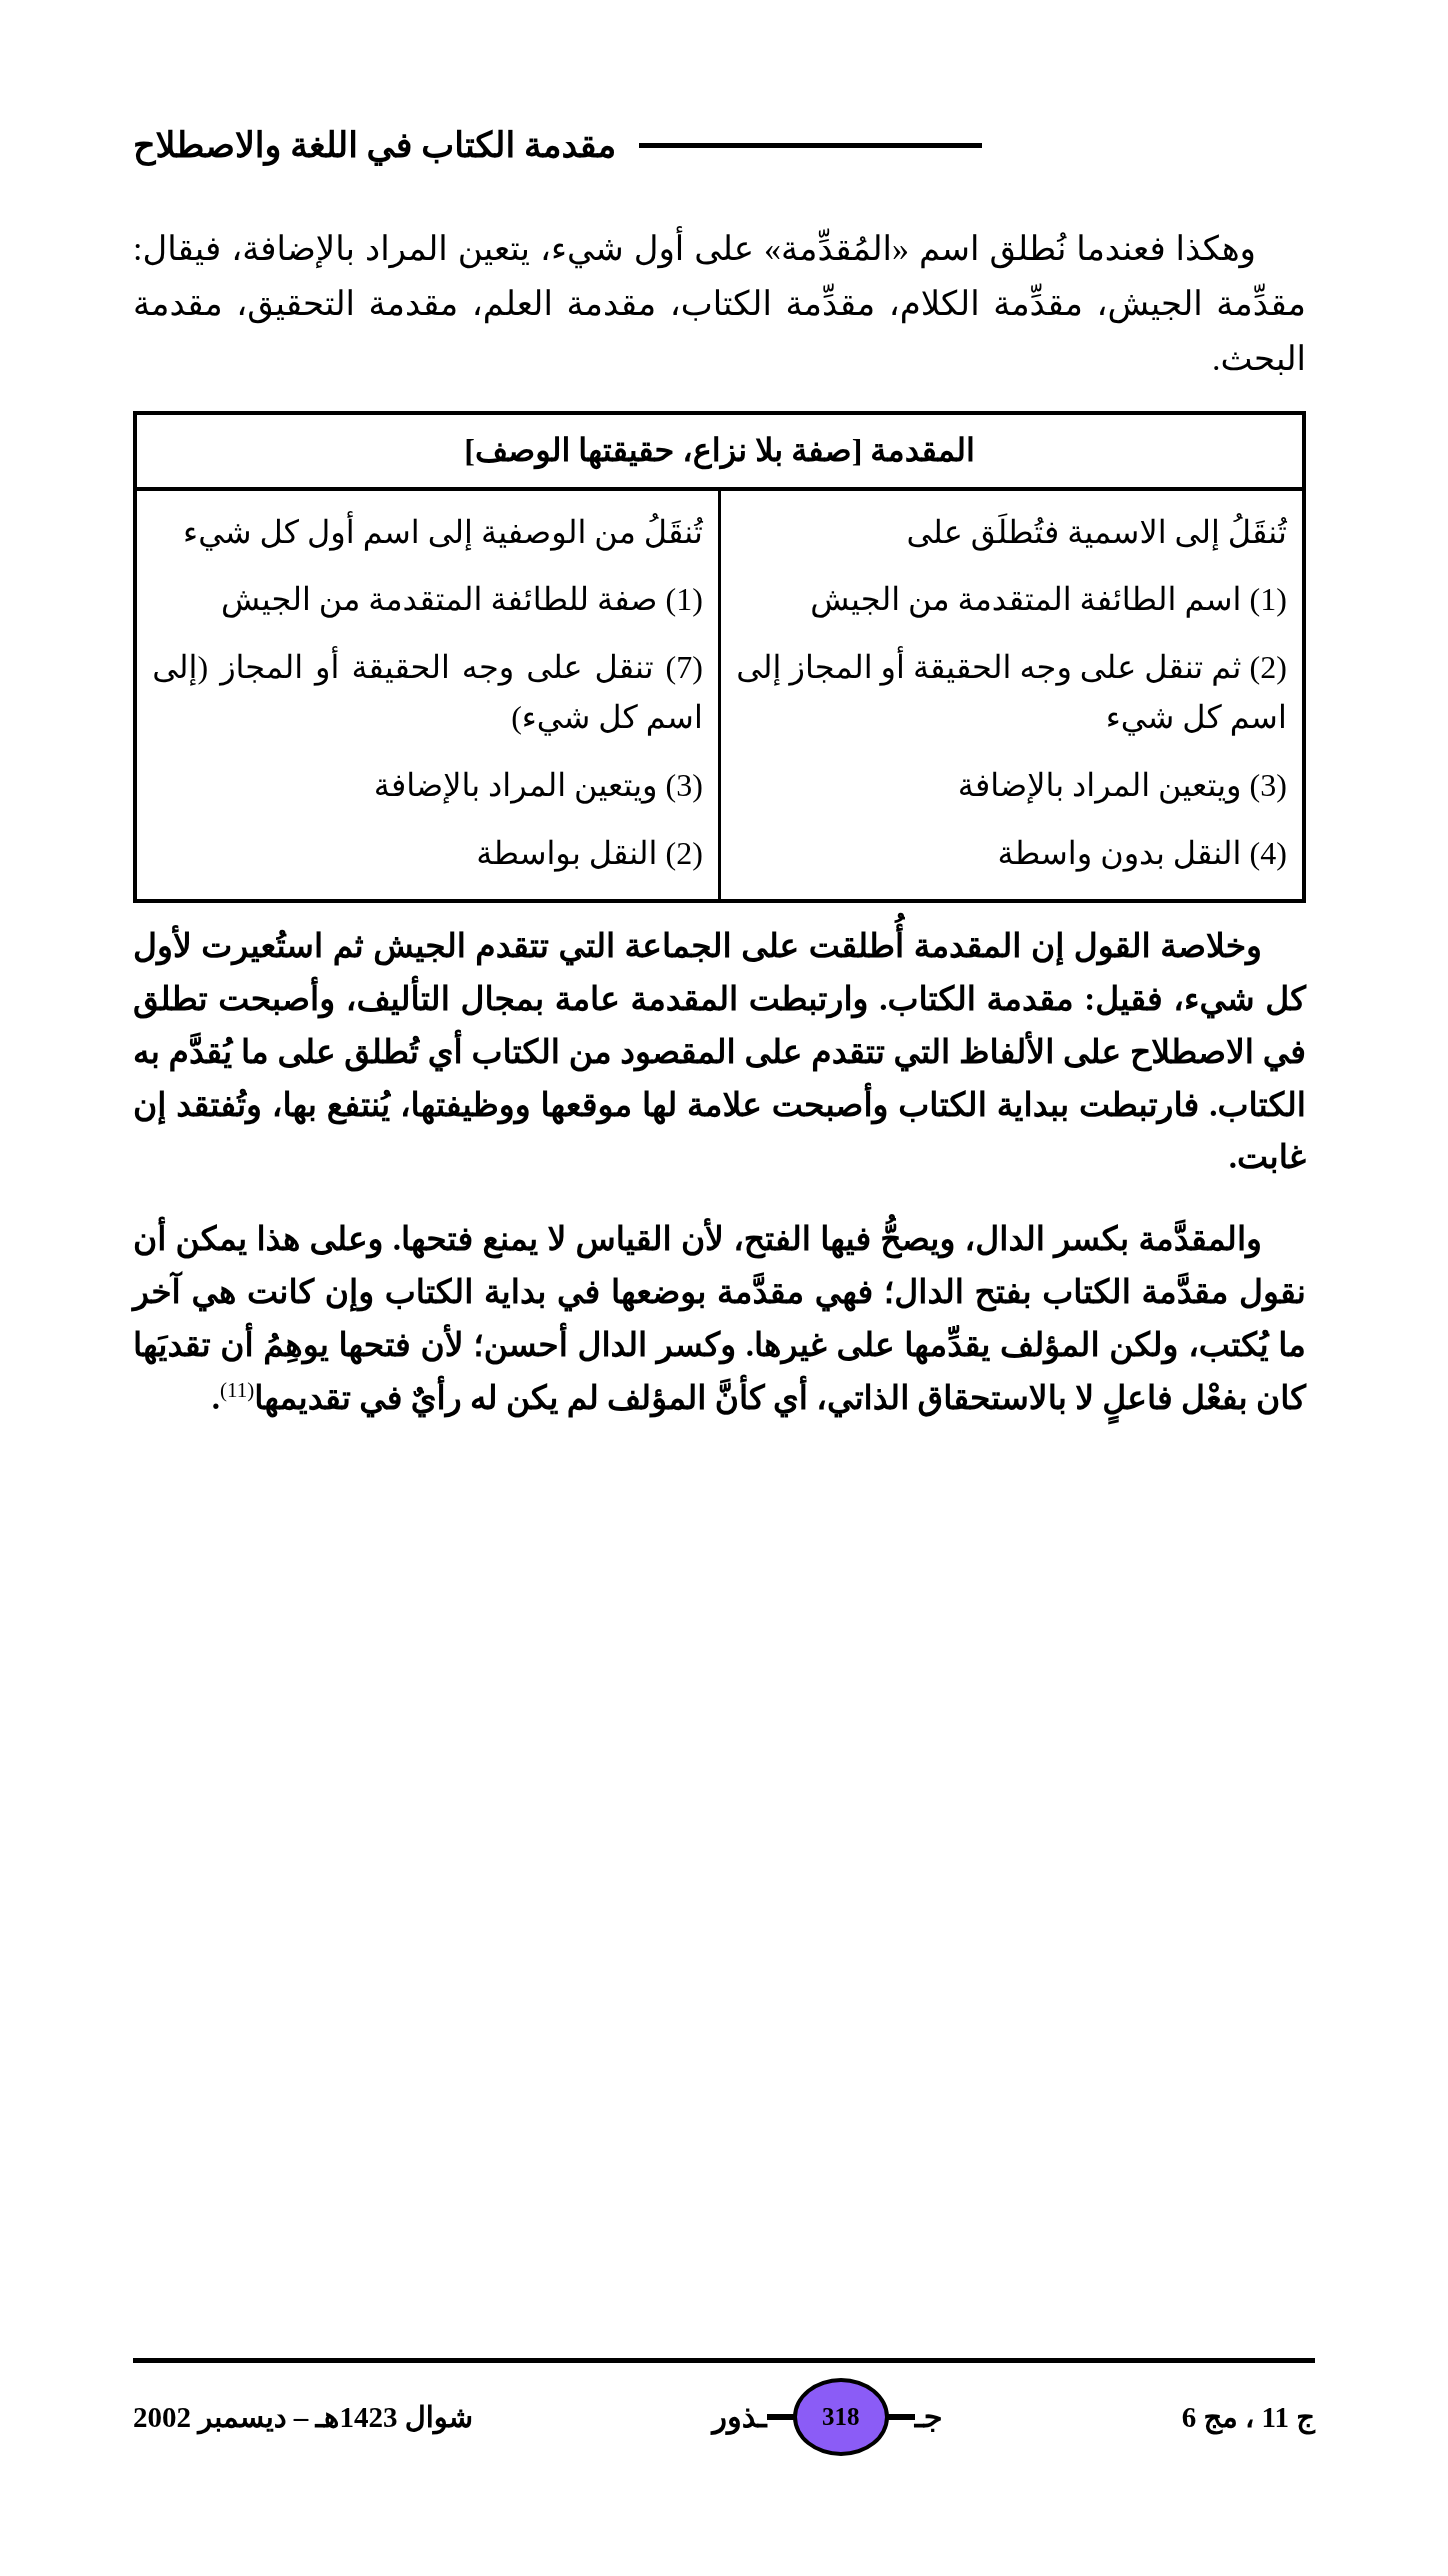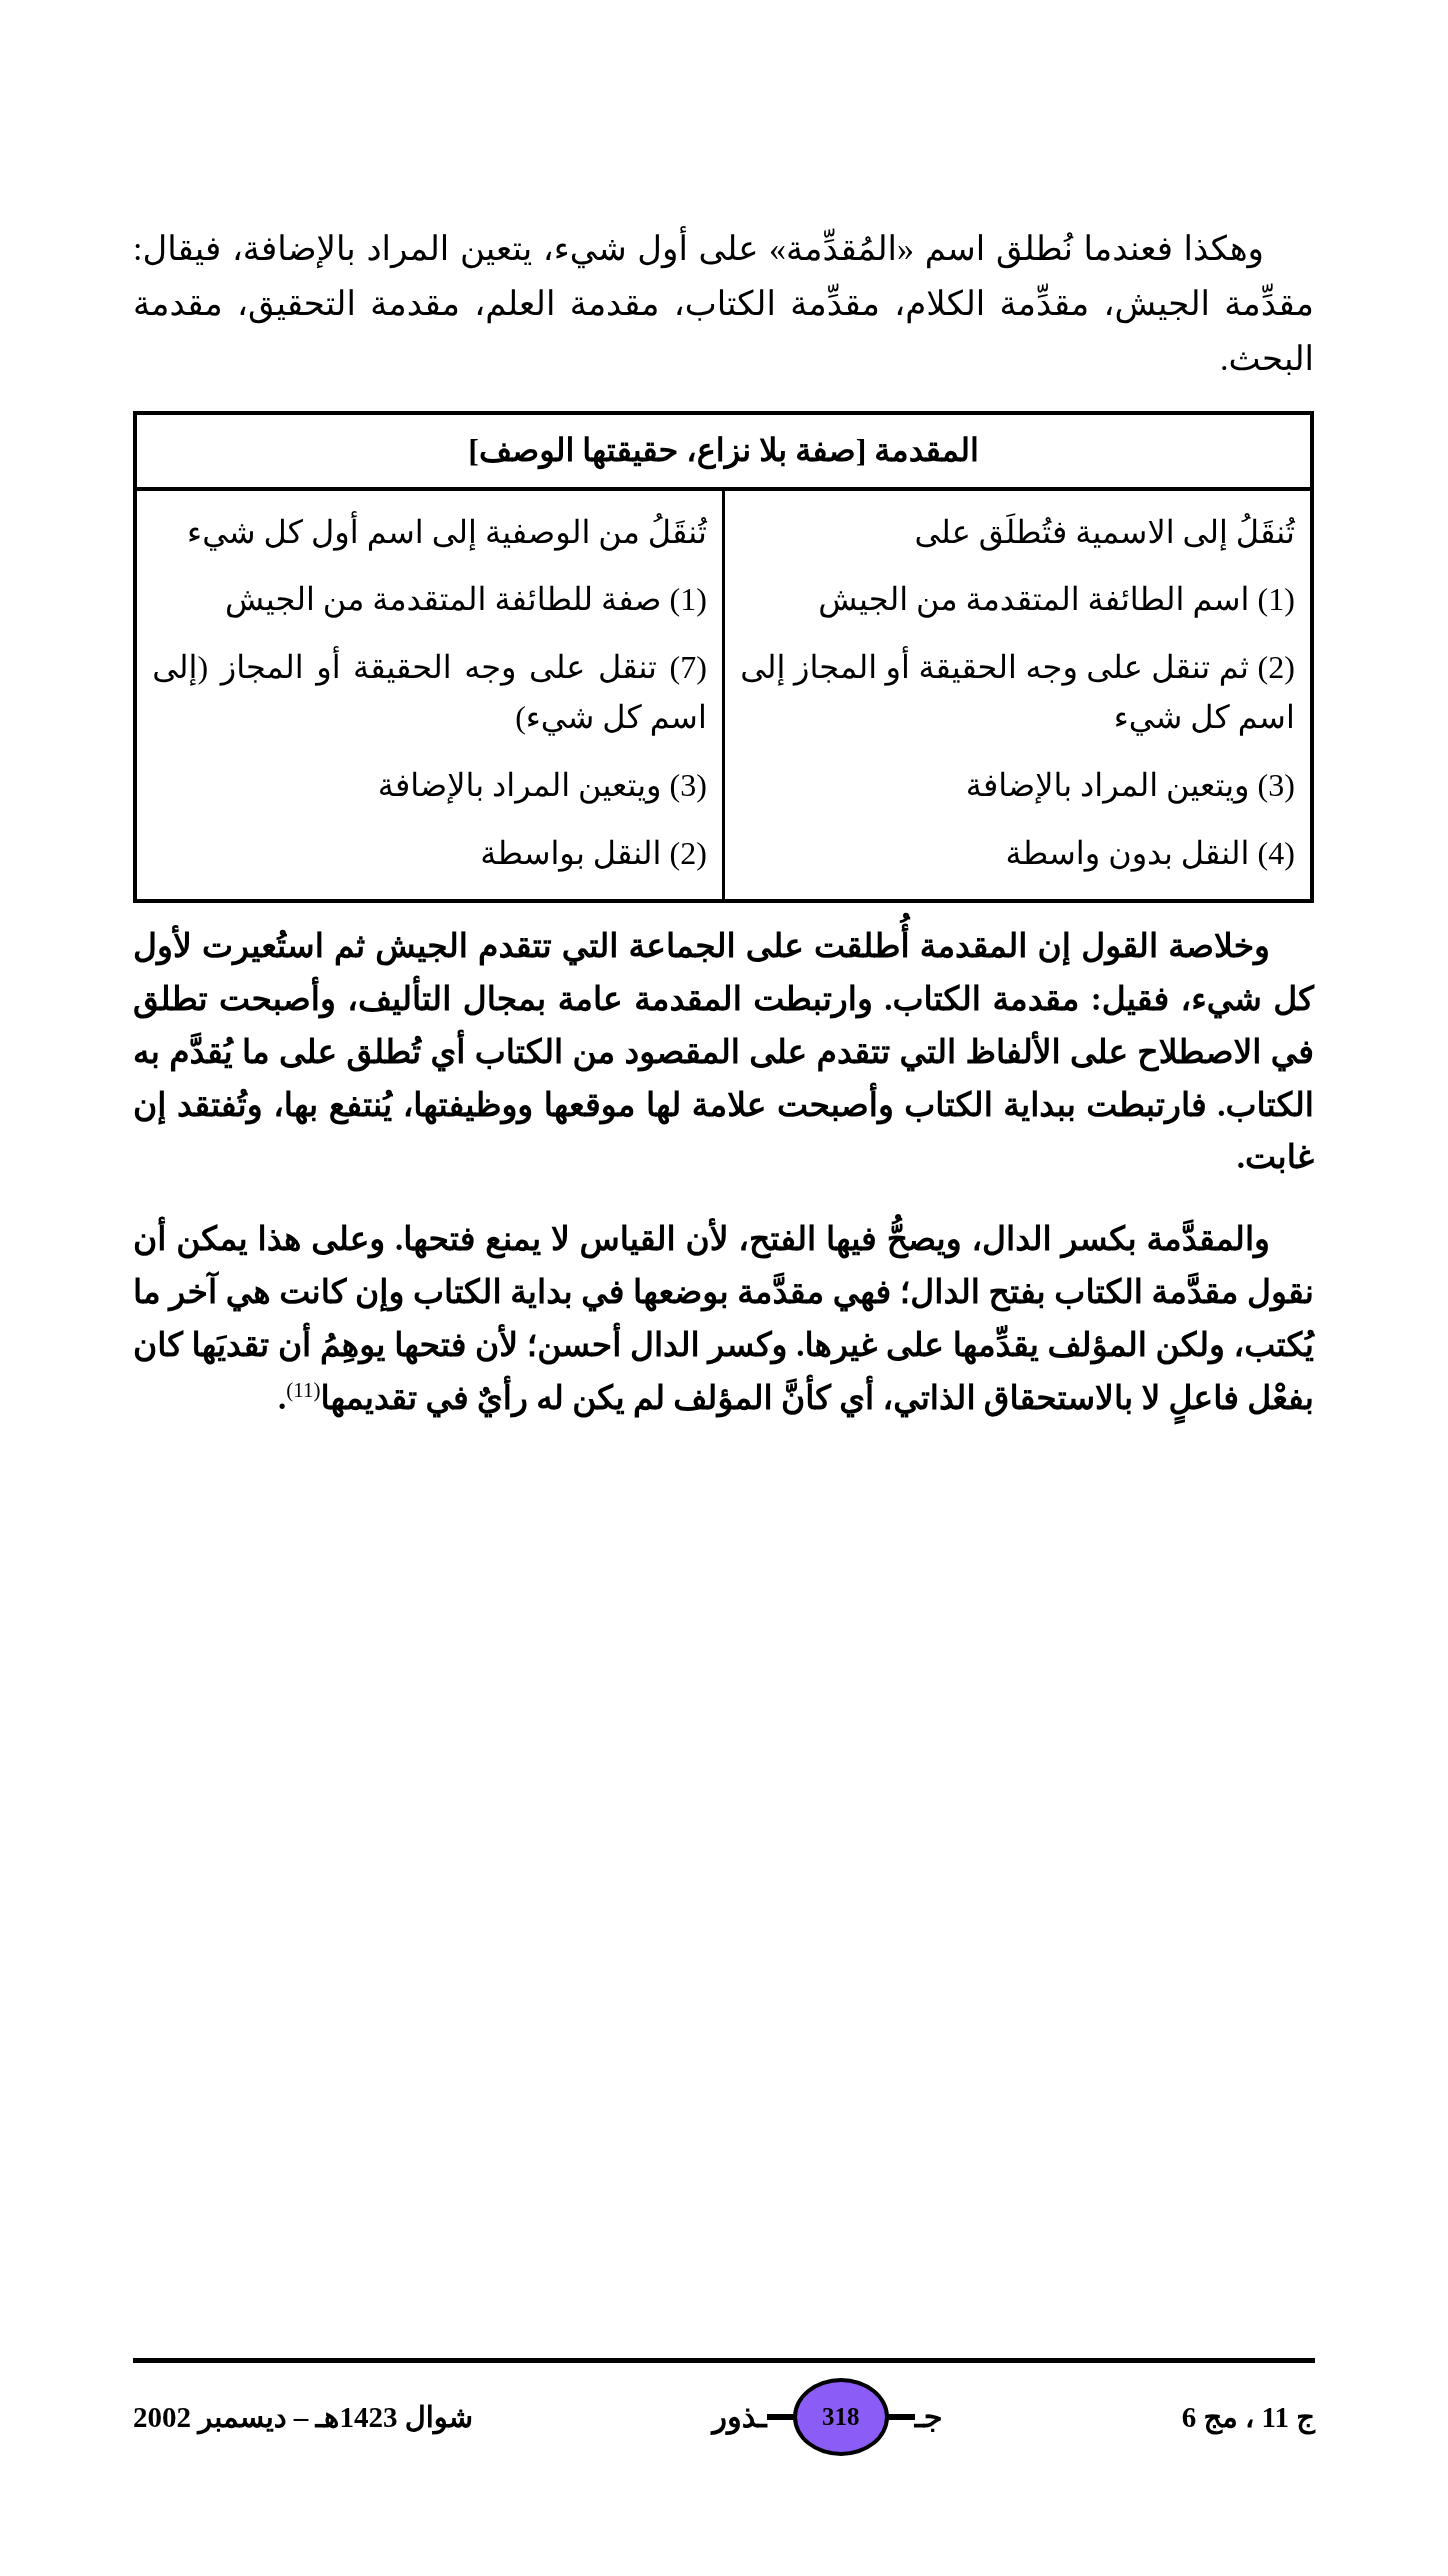--- a/index.html
+++ b/index.html
@@ -42,21 +42,21 @@
   .runhead-rule {
     flex: 0 0 343px;
     height: 5.7px;
     background: #000;
   }
 
   
   .content {
     position: absolute;
     top: 221px;
-    right: 134px;
+    right: 142px;
     left: 133px;
   }
 
   p.body {
     margin: 0;
     font-size: 34px;
     line-height: 1.62;
     text-align: justify;
     text-align-last: right;
     font-weight: 400;
@@ -170,20 +170,24 @@
     margin: 0 -2.9px;
     background: #8b5cf6;
     z-index: 2;
   }
 </style>
 </head>
 <body>
 
 <div class="page">
 
+  <div class="runhead">
+    <div class="runhead-title">مقدمة الكتاب في اللغة والاصطلاح</div>
+    <div class="runhead-rule"></div>
+  </div>
 
   <div class="content">
 
     <p class="body indent">وهكذا فعندما نُطلق اسم «المُقدِّمة» على أول شيء، يتعين المراد بالإضافة، فيقال: مقدِّمة الجيش، مقدِّمة الكلام، مقدِّمة الكتاب، مقدمة العلم، مقدمة التحقيق، مقدمة البحث.</p>
 
     <div class="tbl-wrap">
       <table class="tbl">
         <thead>
           <tr>
             <th class="head" colspan="2">المقدمة [صفة بلا نزاع، حقيقتها الوصف]</th>

